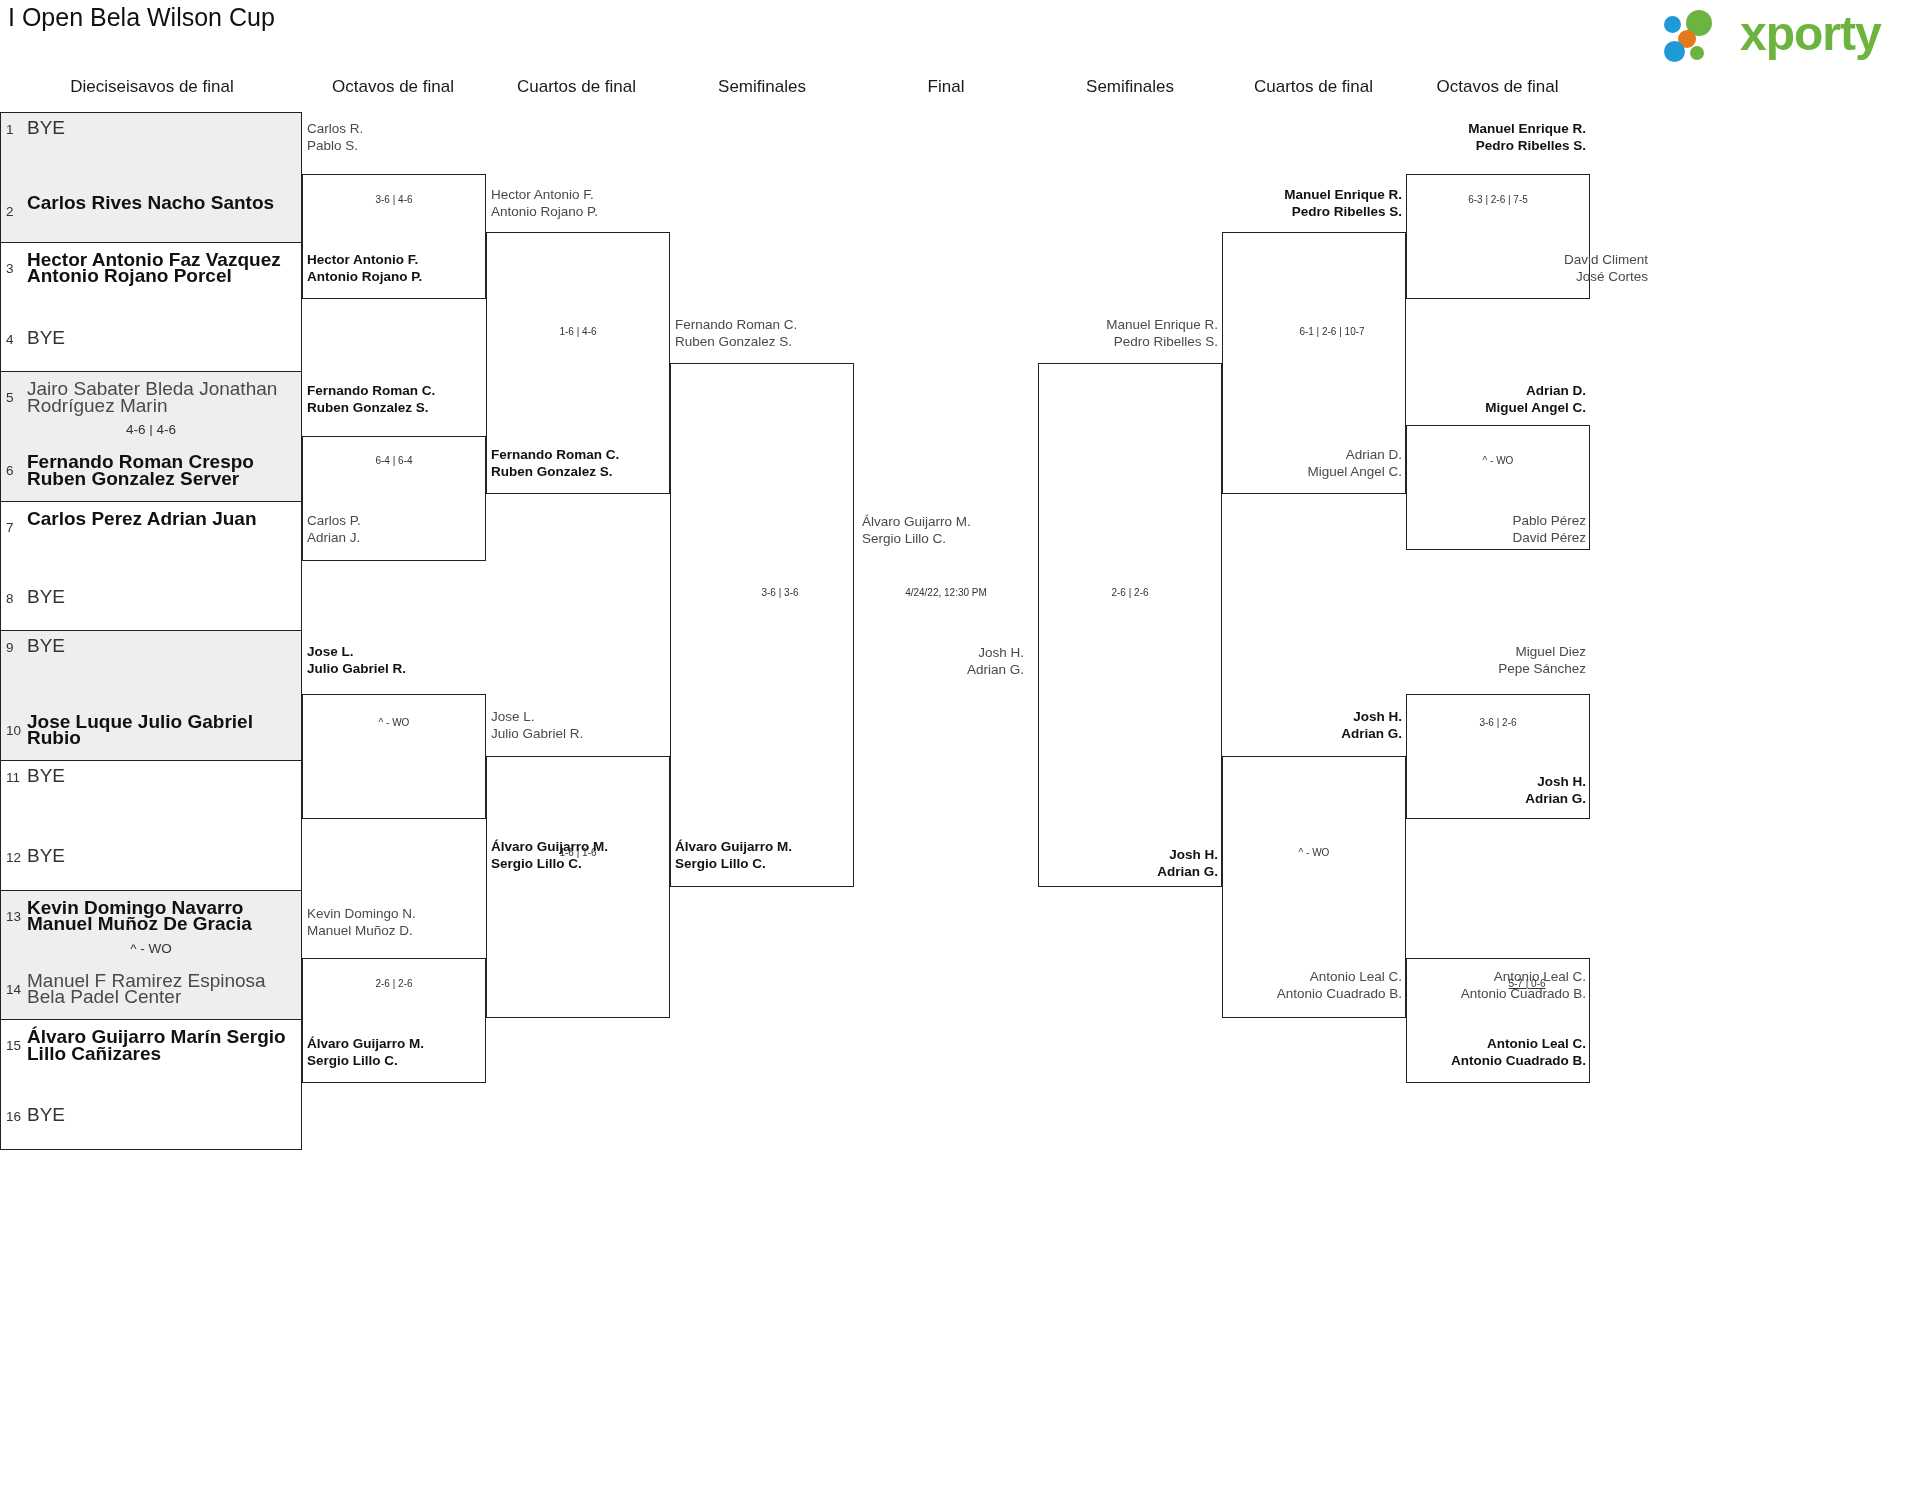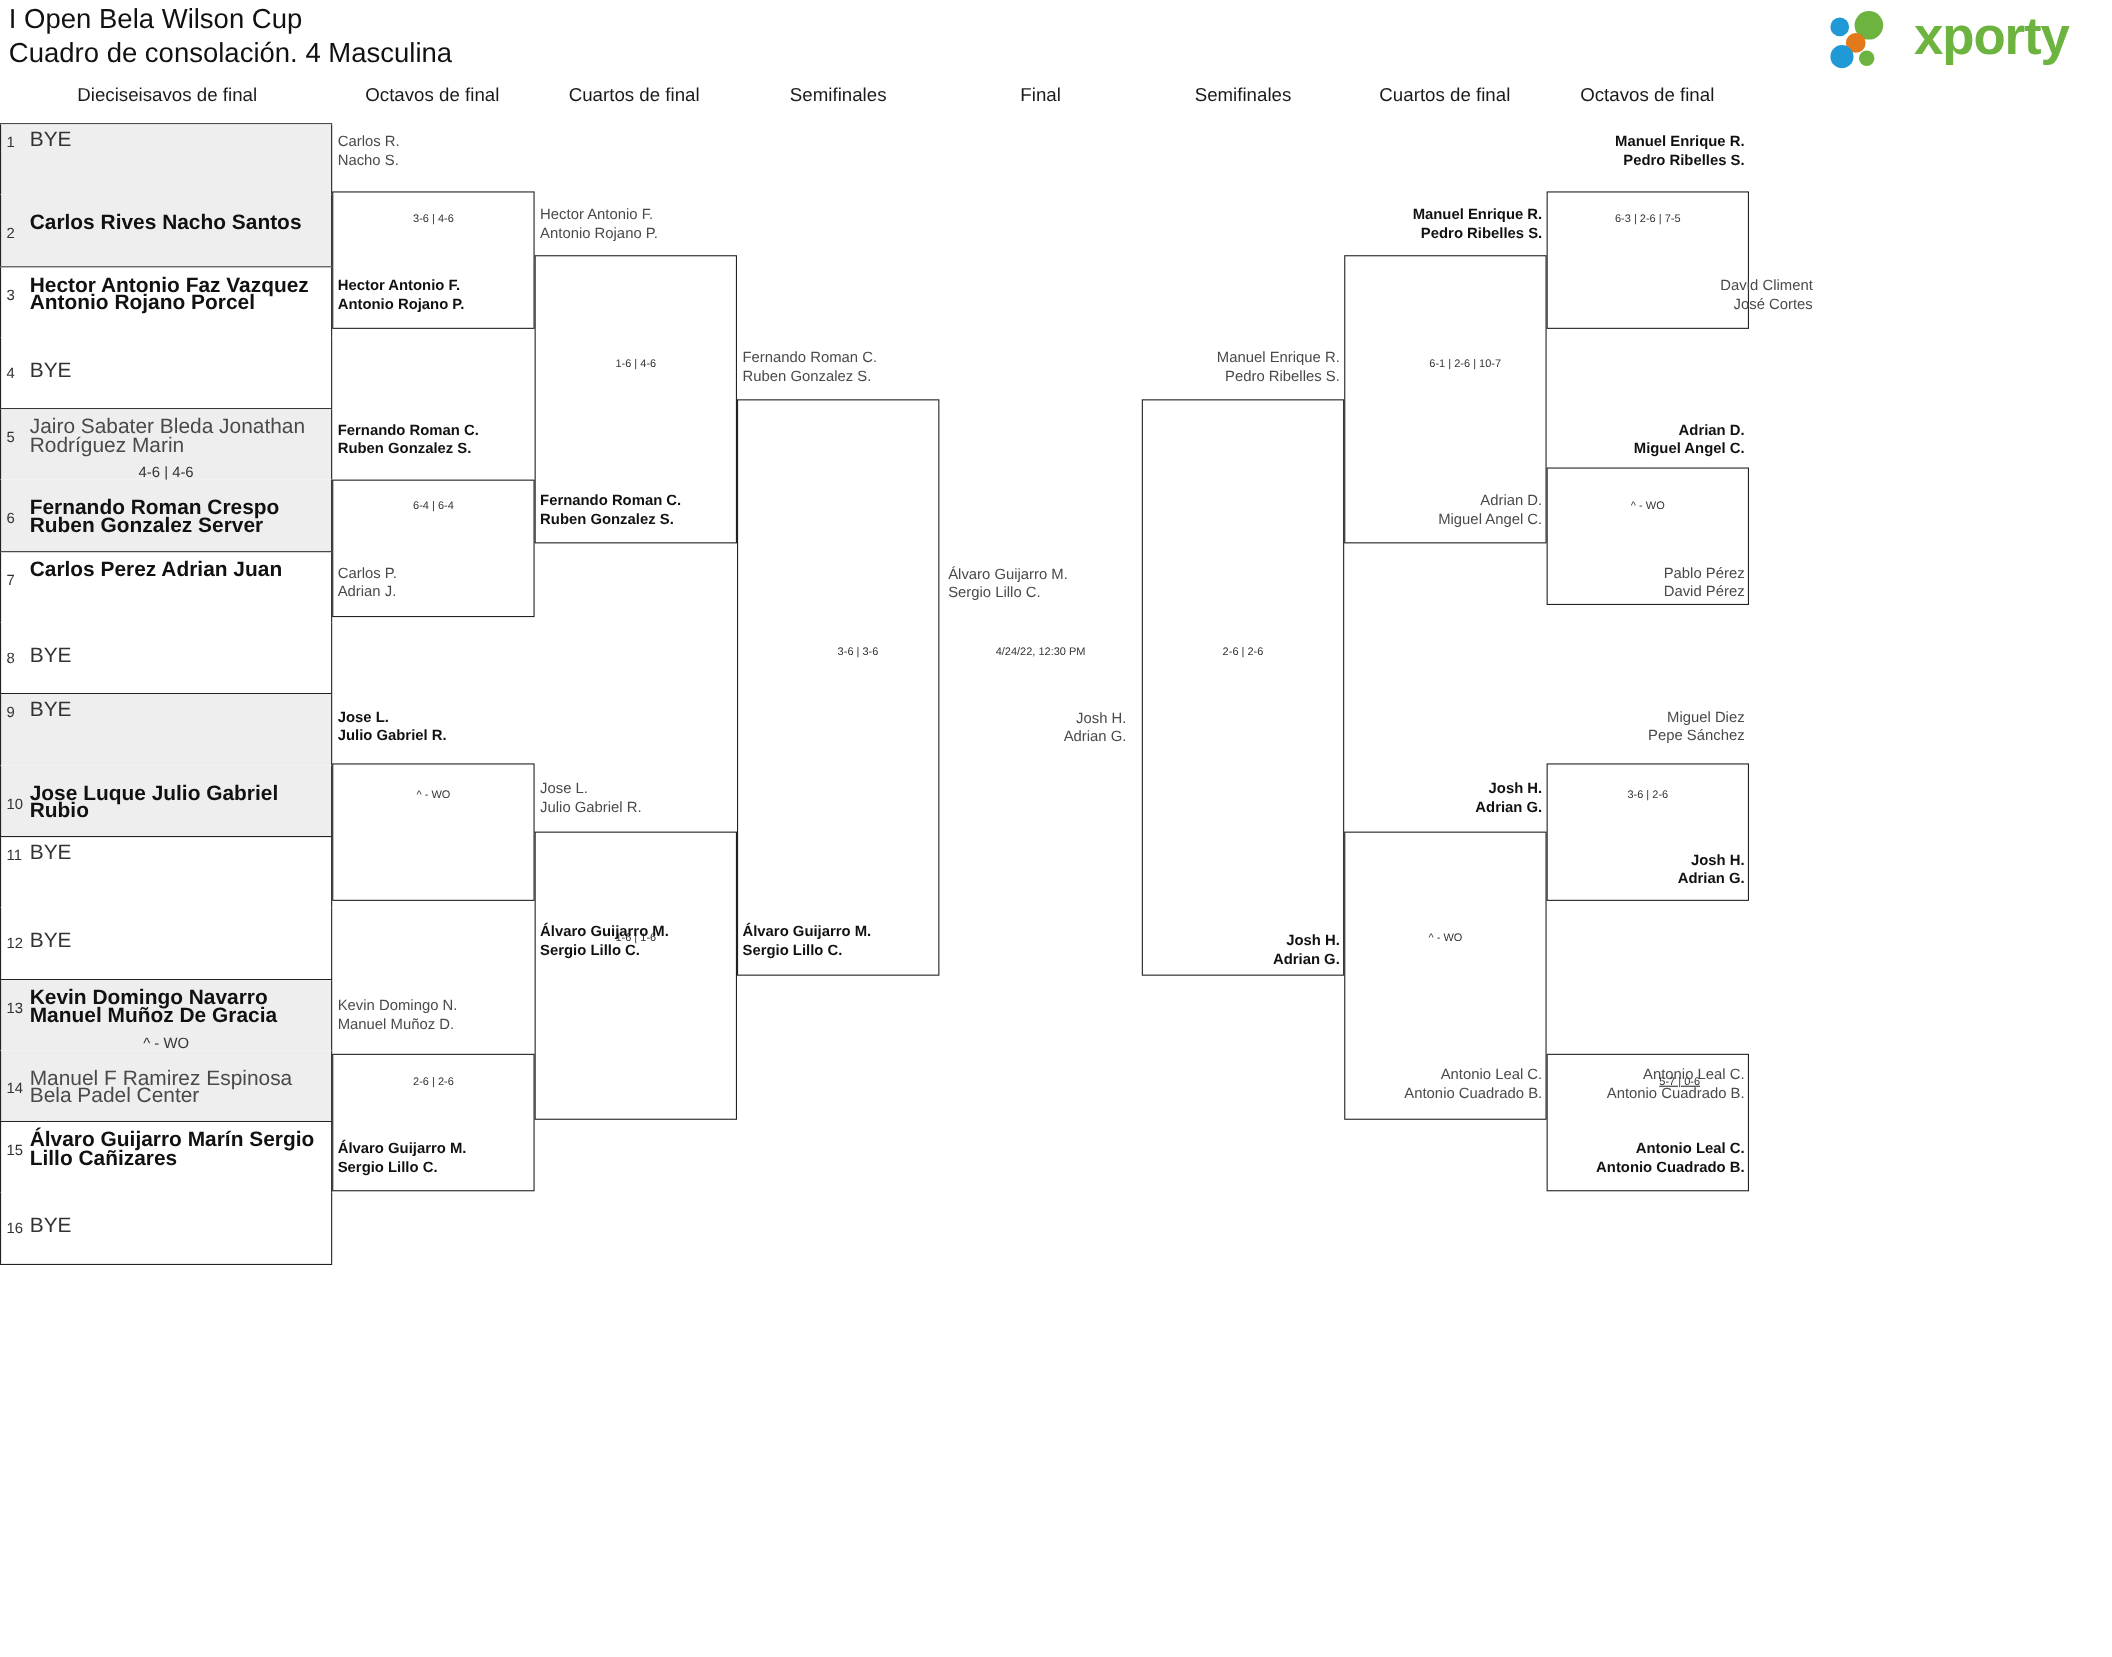--- a/index.html
+++ b/index.html
@@ -70,21 +70,20 @@
   .tm.r   { text-align: right; }
   .tm .l2 { display: block; }
 </style>
 </head>
 <body>
 
 <div id="root">
 
   <div class="title-block">
     <div class="title-line">I Open Bela Wilson Cup</div>
-    <div class="title-line">Cuadro de consolación. 4 Masculina</div>
   </div>
 
   <div class="logo">
     <div class="logo-dots">
       <span class="dot" style="left:0px;  top:6px;  width:17px; height:17px; background:#1f9ad6;"></span>
       <span class="dot" style="left:22px; top:0px;  width:26px; height:26px; background:#6cb33f;"></span>
       <span class="dot" style="left:14px; top:20px; width:18px; height:18px; background:#e3791a;"></span>
       <span class="dot" style="left:0px;  top:31px; width:21px; height:21px; background:#1f9ad6;"></span>
       <span class="dot" style="left:26px; top:36px; width:14px; height:14px; background:#6cb33f;"></span>
     </div>
@@ -236,21 +235,21 @@
         <span class="seed-names bye" style="top:23px;">
           <span>BYE</span>
           <span class="l2"></span>
         </span>
       </div>
     </div>
   </div>
 
   <div class="mbox" style="left:302px; top:174px; width:184px; height:125px;"></div>
   <div class="tm" style="left:307px; top:121px;">
-    <span>Carlos R.</span><span class="l2">Nacho S.</span>
+    <span>Carlos R.</span><span class="l2">Pablo S.</span>
   </div>
   <div class="mscore" style="left:302px; top:194px; width:184px;">3-6 | 4-6</div>
   <div class="tm win" style="left:307px; top:252px;">
     <span>Hector Antonio F.</span><span class="l2">Antonio Rojano P.</span>
   </div>
 
   <div class="mbox" style="left:302px; top:436px; width:184px; height:125px;"></div>
   <div class="tm win" style="left:307px; top:383px;">
     <span>Fernando Roman C.</span><span class="l2">Ruben Gonzalez S.</span>
   </div>

